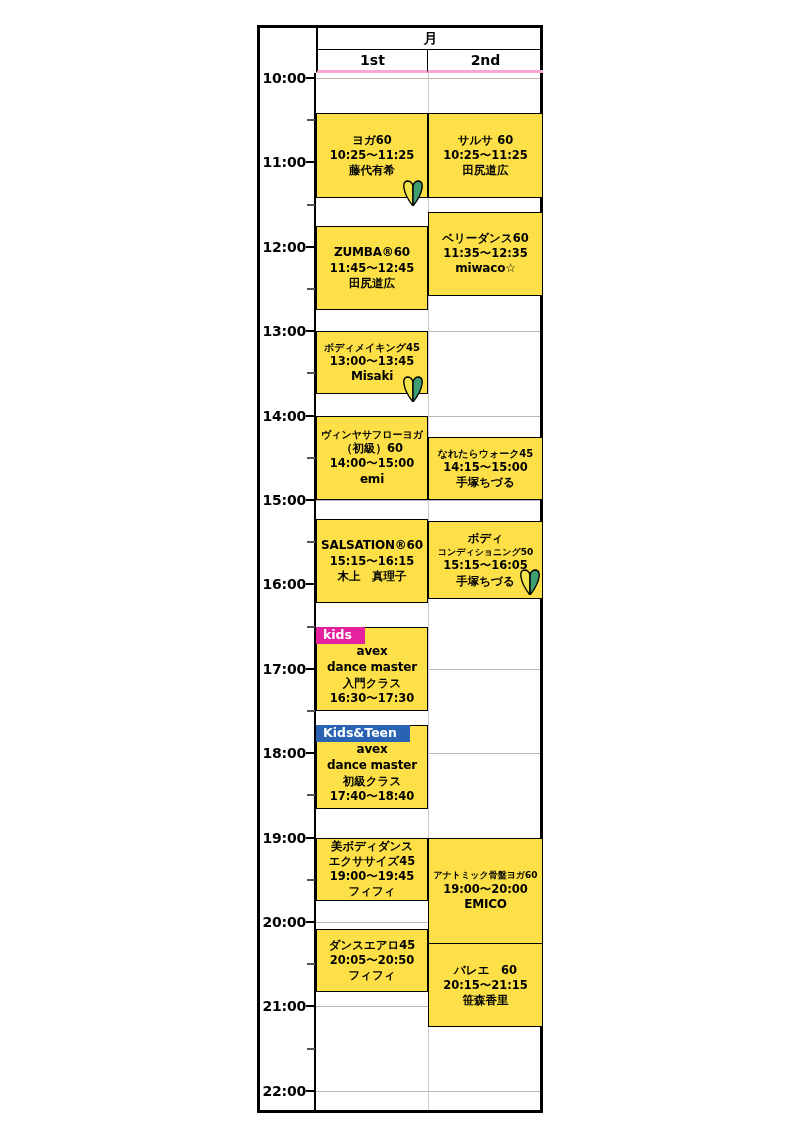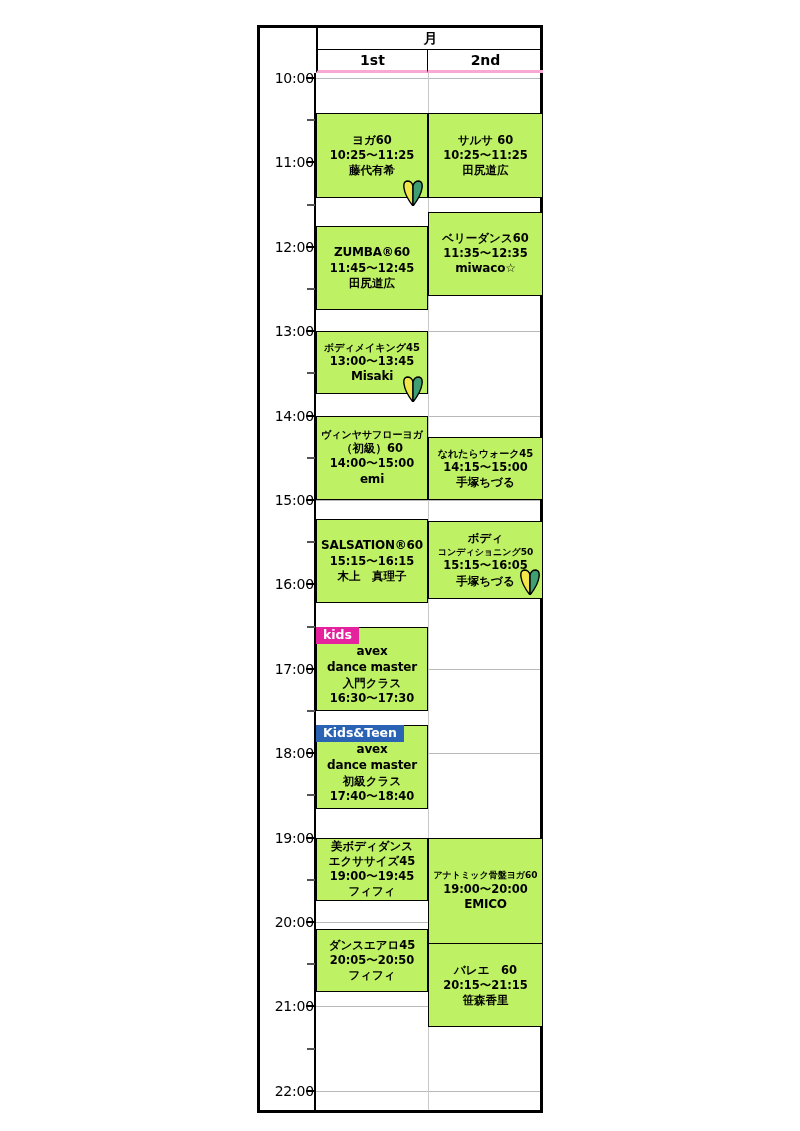--- a/index.html
+++ b/index.html
@@ -82,24 +82,24 @@
     position: absolute;
     left: 56px;
     top: 45px;
     right: 0px;
     bottom: 0px;
     box-sizing: border-box;
   }
 
   .tick-label {
     position: absolute;
-    right: 0;
+    right: 8px;
     transform: translateY(-50%);
     font-size: 14px;
-    font-weight: normal;
+    font-weight: bold;
     color: #000;
     white-space: nowrap;
     letter-spacing: -0.2px;
   }
   .tick-major {
     position: absolute;
     right: -1px;
     width: 9px;
     height: 0;
     border-top: 2px solid #000;
@@ -130,21 +130,21 @@
     bottom: 0;
     width: 0;
     border-left: 1px solid #c9c9c9;
   }
 
   
   .block {
     position: absolute;
     border: 1px solid #000000;
     box-sizing: border-box;
-    background: #bef264;
+    background: #fde047;
     overflow: visible;
     display: flex;
     flex-direction: column;
     align-items: center;
     justify-content: center;
     text-align: center;
     color: #000;
     z-index: 5;
   }
   .block .line {
@@ -156,21 +156,21 @@
   }
   .block .line.sm   { font-size: 10px; }
   .block .line.xs   { font-size: 9px; }
   .block .line.lat  { font-size: 12px; letter-spacing: -0.2px; }
 
   
   .badge {
     position: absolute;
     top: -1px;
     left: -1px;
-    padding: 1px 7px 2px 7px;
+    padding: 1px 13px 2px 7px;
     font-size: 12.5px;
     font-weight: bold;
     color: #ffffff;
     line-height: 1.15;
     white-space: nowrap;
     z-index: 6;
   }
   .badge-kids      { background: #e6219e; }
   .badge-kidsteen  { background: #2a63b4; }
 

